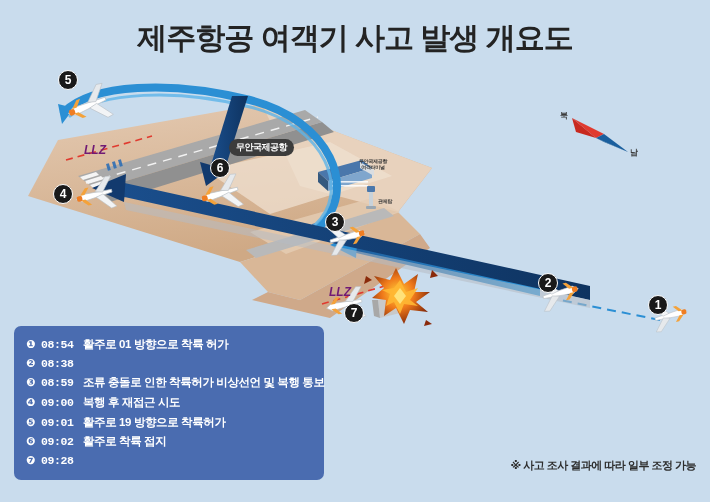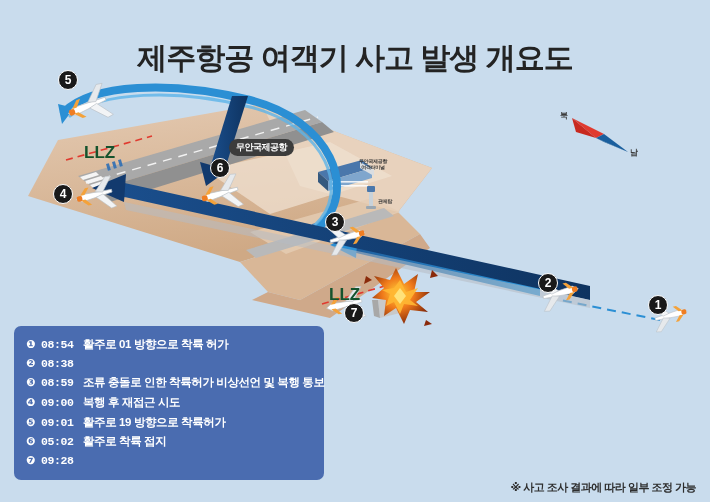--- a/index.html
+++ b/index.html
@@ -9,39 +9,38 @@
     font-family:"Liberation Sans","DejaVu Sans",sans-serif;
     -webkit-font-smoothing:antialiased;
   }
   #stage{position:absolute;inset:0;}
 
   
   .title{
     position:absolute;left:0;top:18px;width:710px;text-align:center;
     font-size:30px;font-weight:bold;color:#232323;letter-spacing:-1px;
     white-space:nowrap;
-    margin-top:20px;
   }
 
   
   .scene{position:absolute;left:0;top:0;width:710px;height:502px;}
 
   
   .map-label{
     position:absolute;font-weight:bold;color:#fff;background:#3c3c3c;
     border-radius:9px;padding:2px 7px;font-size:9px;white-space:nowrap;
     letter-spacing:-.5px;
   }
   .tiny-label{
     position:absolute;font-size:5px;font-weight:bold;color:#333;
     text-align:center;line-height:1.25;white-space:nowrap;letter-spacing:-.3px;
   }
   .llz{
-    position:absolute;font-size:17px;font-weight:bold;color:#14532d;
-    letter-spacing:0px;
+    position:absolute;font-size:12px;font-weight:bold;color:#701a75;
+    letter-spacing:0px;font-style:italic;
   }
   .compass-label{
     position:absolute;font-size:8px;font-weight:bold;color:#3b3b3b;
   }
 
   
   .marker{
     position:absolute;width:20px;height:20px;border-radius:50%;
     background:#1a1a1a;color:#fff;font-size:12px;font-weight:bold;
     display:flex;align-items:center;justify-content:center;
@@ -57,21 +56,21 @@
   .legend-row{
     display:flex;align-items:baseline;color:#ffffff;
     font-size:11.5px;font-weight:bold;line-height:1.62;letter-spacing:-.4px;
     white-space:nowrap;
   }
   .lg-num{width:15px;flex:none;font-size:11px;}
   .lg-time{width:42px;flex:none;font-family:Liberation Mono, monospace;}
   .lg-text{flex:1;}
 
   .note{
-    position:absolute;right:14px;top:480px;
+    position:absolute;right:14px;top:458px;
     font-size:11px;font-weight:bold;color:#2d2d2d;letter-spacing:-.5px;
     white-space:nowrap;
   }
 </style>
 </head>
 <body>
 
 <div id="stage">
 
   <div class="title">제주항공 여객기 사고 발생 개요도</div>
@@ -321,21 +320,21 @@
       <span class="lg-time">09:00</span>
       <span class="lg-text">복행 후 재접근 시도</span>
     </div>
     <div class="legend-row">
       <span class="lg-num">❺</span>
       <span class="lg-time">09:01</span>
       <span class="lg-text">활주로 19 방향으로 착륙허가</span>
     </div>
     <div class="legend-row">
       <span class="lg-num">❻</span>
-      <span class="lg-time">05:02</span>
+      <span class="lg-time">09:02</span>
       <span class="lg-text">활주로 착륙 접지</span>
     </div>
     <div class="legend-row">
       <span class="lg-num">❼</span>
       <span class="lg-time">09:28</span>
     </div>
   </div>
 
   <div class="note">※ 사고 조사 결과에 따라 일부 조정 가능</div>
 

